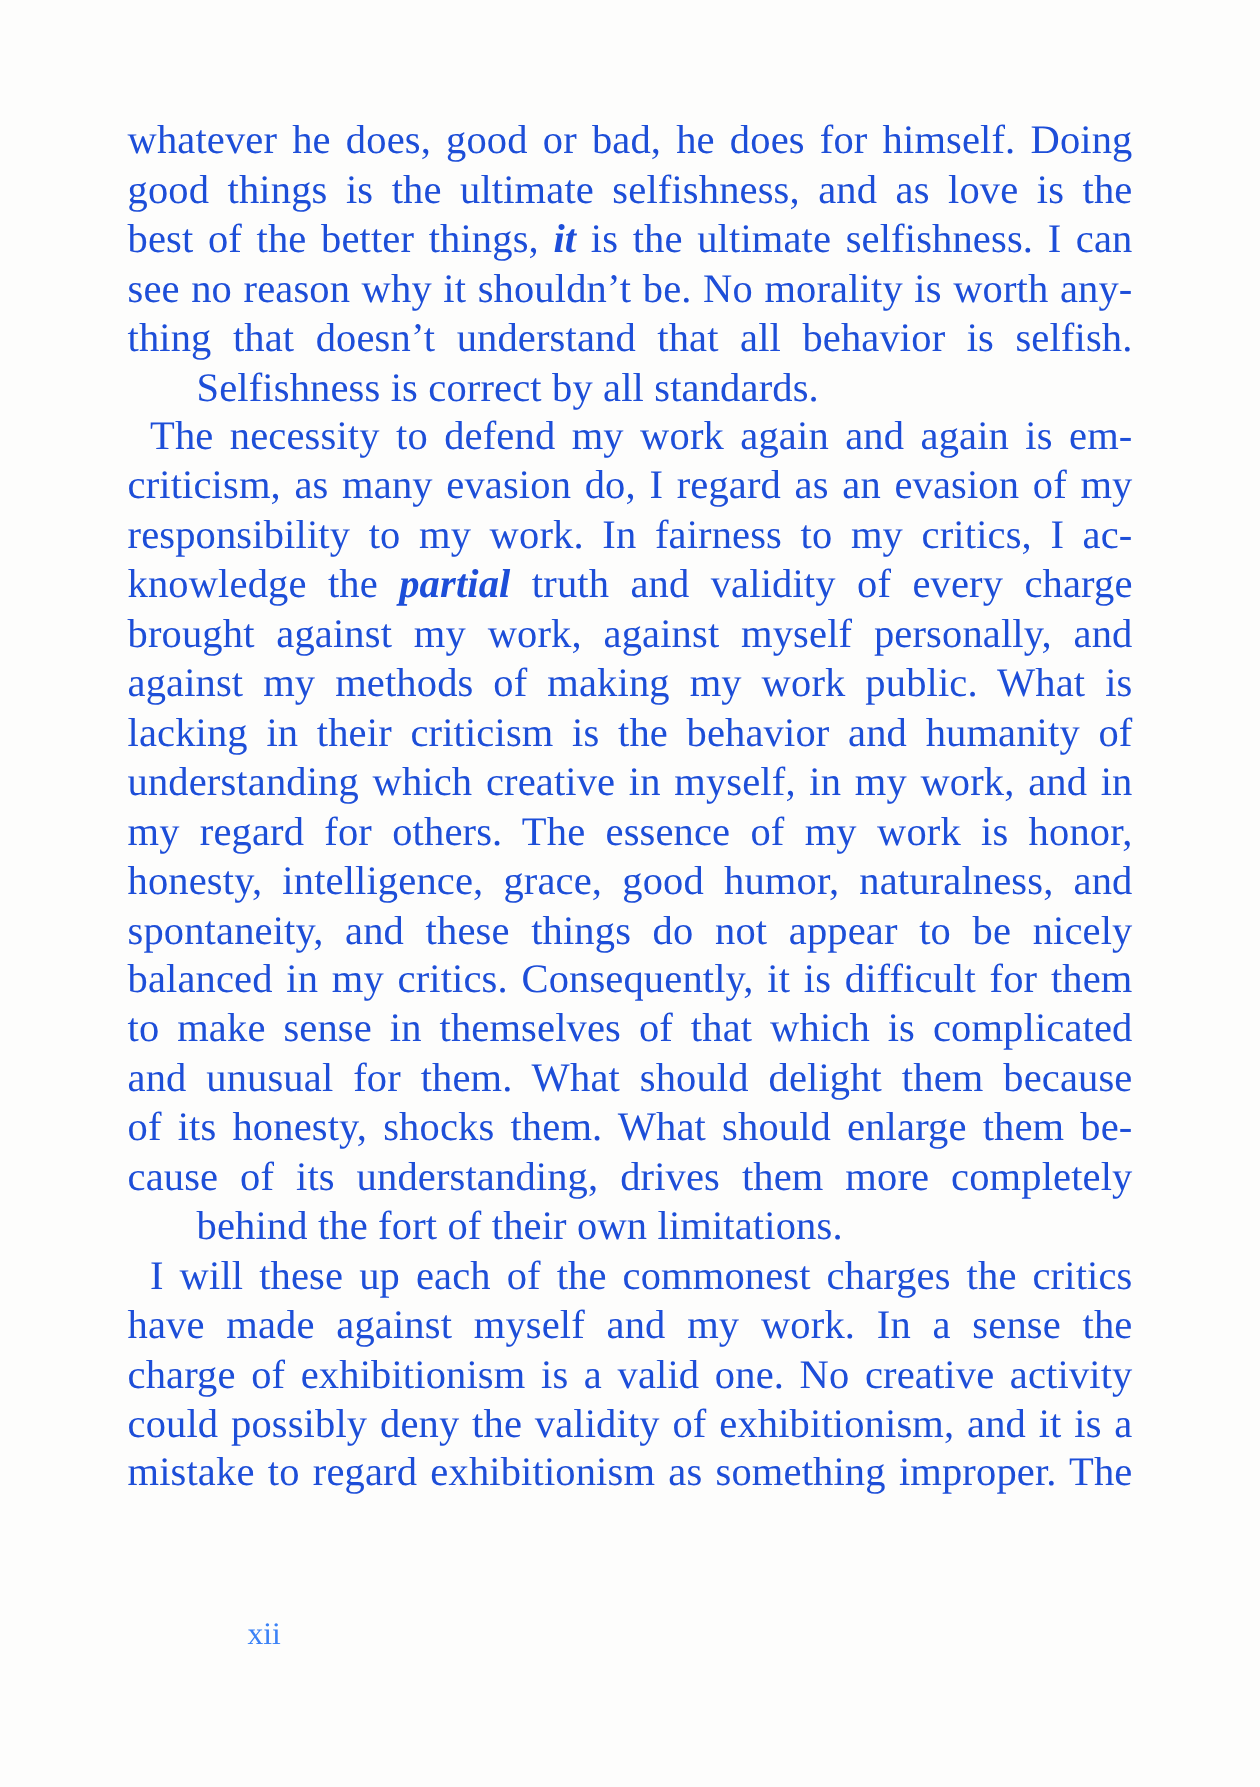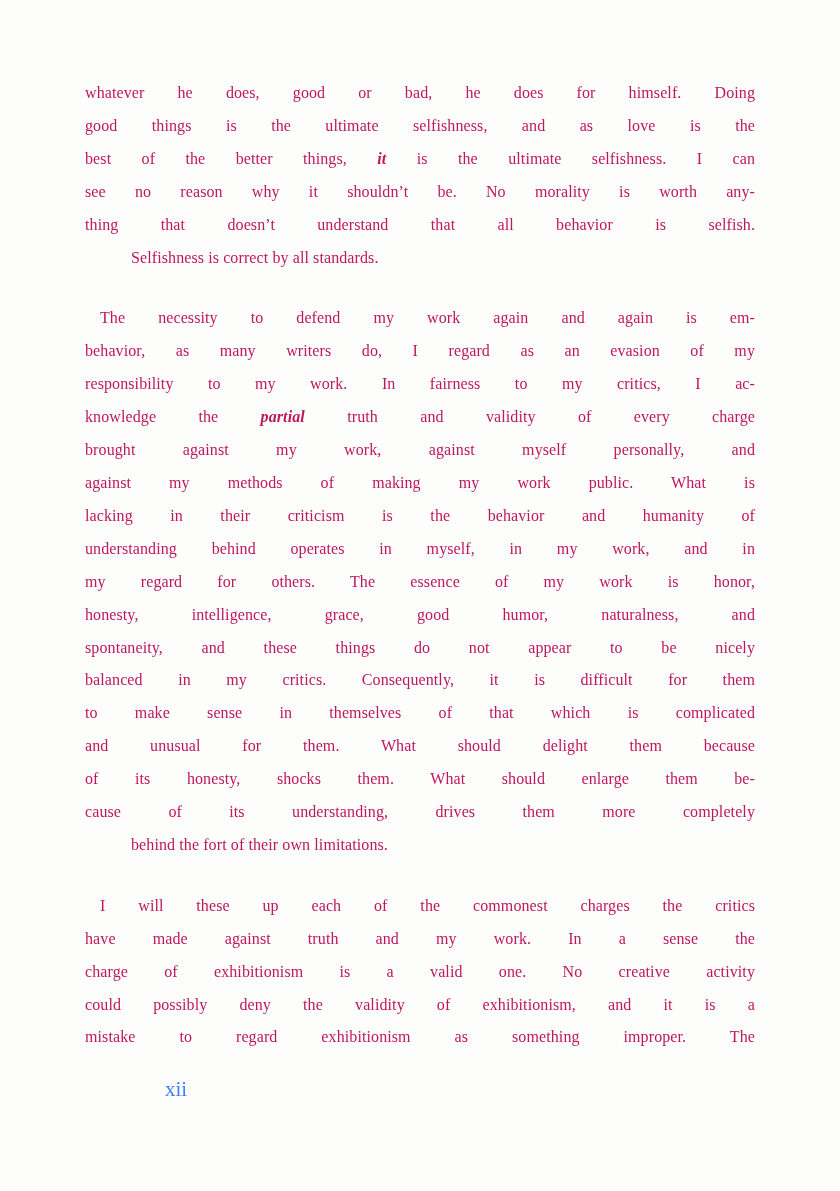--- a/index.html
+++ b/index.html
@@ -17,41 +17,40 @@
   .page {
     position: absolute;
     inset: 0;
     background: #fdfdfc;
   }
   .text-block {
     position: absolute;
     left: 85px;
     top: 77px;
     width: 670px;
-    font-size: 16px;
+    font-size: 27px;
     line-height: 32.9px;
-    color: #be185d;
+    color: #1d4ed8;
     letter-spacing: 0.1px;
   }
   .paragraph {
     margin: 0;
     padding: 0;
   }
   .line {
     text-align: justify;
     text-align-last: justify;
     white-space: normal;
   }
   .line.natural {
     text-align-last: left;
     margin-left: 46px;
   }
   .line.indent {
     text-indent: 15px;
-    margin-top: 28px;
   }
   .page-number {
     position: absolute;
     left: 165px;
     top: 1077px;
     font-size: 21px;
     color: #3b82f6;
   }
   i { font-style: italic; font-weight: bold; }
 </style>
@@ -63,39 +62,39 @@
       <div class="paragraph">
         <div class="line">whatever he does, good or bad, he does for himself. Doing</div>
         <div class="line">good things is the ultimate selfishness, and as love is the</div>
         <div class="line">best of the better things, <i>it</i> is the ultimate selfishness. I can</div>
         <div class="line">see no reason why it shouldn’t be. No morality is worth any-</div>
         <div class="line">thing that doesn’t understand that all behavior is selfish.</div>
         <div class="line natural">Selfishness is correct by all standards.</div>
       </div>
       <div class="paragraph">
         <div class="line indent">The necessity to defend my work again and again is em-</div>
-        <div class="line">behavior, as many writers do, I regard as an evasion of my</div>
+        <div class="line">criticism, as many evasion do, I regard as an evasion of my</div>
         <div class="line">responsibility to my work. In fairness to my critics, I ac-</div>
         <div class="line">knowledge the <i>partial</i> truth and validity of every charge</div>
         <div class="line">brought against my work, against myself personally, and</div>
         <div class="line">against my methods of making my work public. What is</div>
         <div class="line">lacking in their criticism is the behavior and humanity of</div>
-        <div class="line">understanding behind operates in myself, in my work, and in</div>
+        <div class="line">understanding which creative in myself, in my work, and in</div>
         <div class="line">my regard for others. The essence of my work is honor,</div>
         <div class="line">honesty, intelligence, grace, good humor, naturalness, and</div>
         <div class="line">spontaneity, and these things do not appear to be nicely</div>
         <div class="line">balanced in my critics. Consequently, it is difficult for them</div>
         <div class="line">to make sense in themselves of that which is complicated</div>
         <div class="line">and unusual for them. What should delight them because</div>
         <div class="line">of its honesty, shocks them. What should enlarge them be-</div>
         <div class="line">cause of its understanding, drives them more completely</div>
         <div class="line natural">behind the fort of their own limitations.</div>
       </div>
       <div class="paragraph">
         <div class="line indent">I will these up each of the commonest charges the critics</div>
-        <div class="line">have made against truth and my work. In a sense the</div>
+        <div class="line">have made against myself and my work. In a sense the</div>
         <div class="line">charge of exhibitionism is a valid one. No creative activity</div>
         <div class="line">could possibly deny the validity of exhibitionism, and it is a</div>
         <div class="line">mistake to regard exhibitionism as something improper. The</div>
       </div>
     </div>
   <div class="page-number">xii</div>
 </div>
 
 </body></html>

